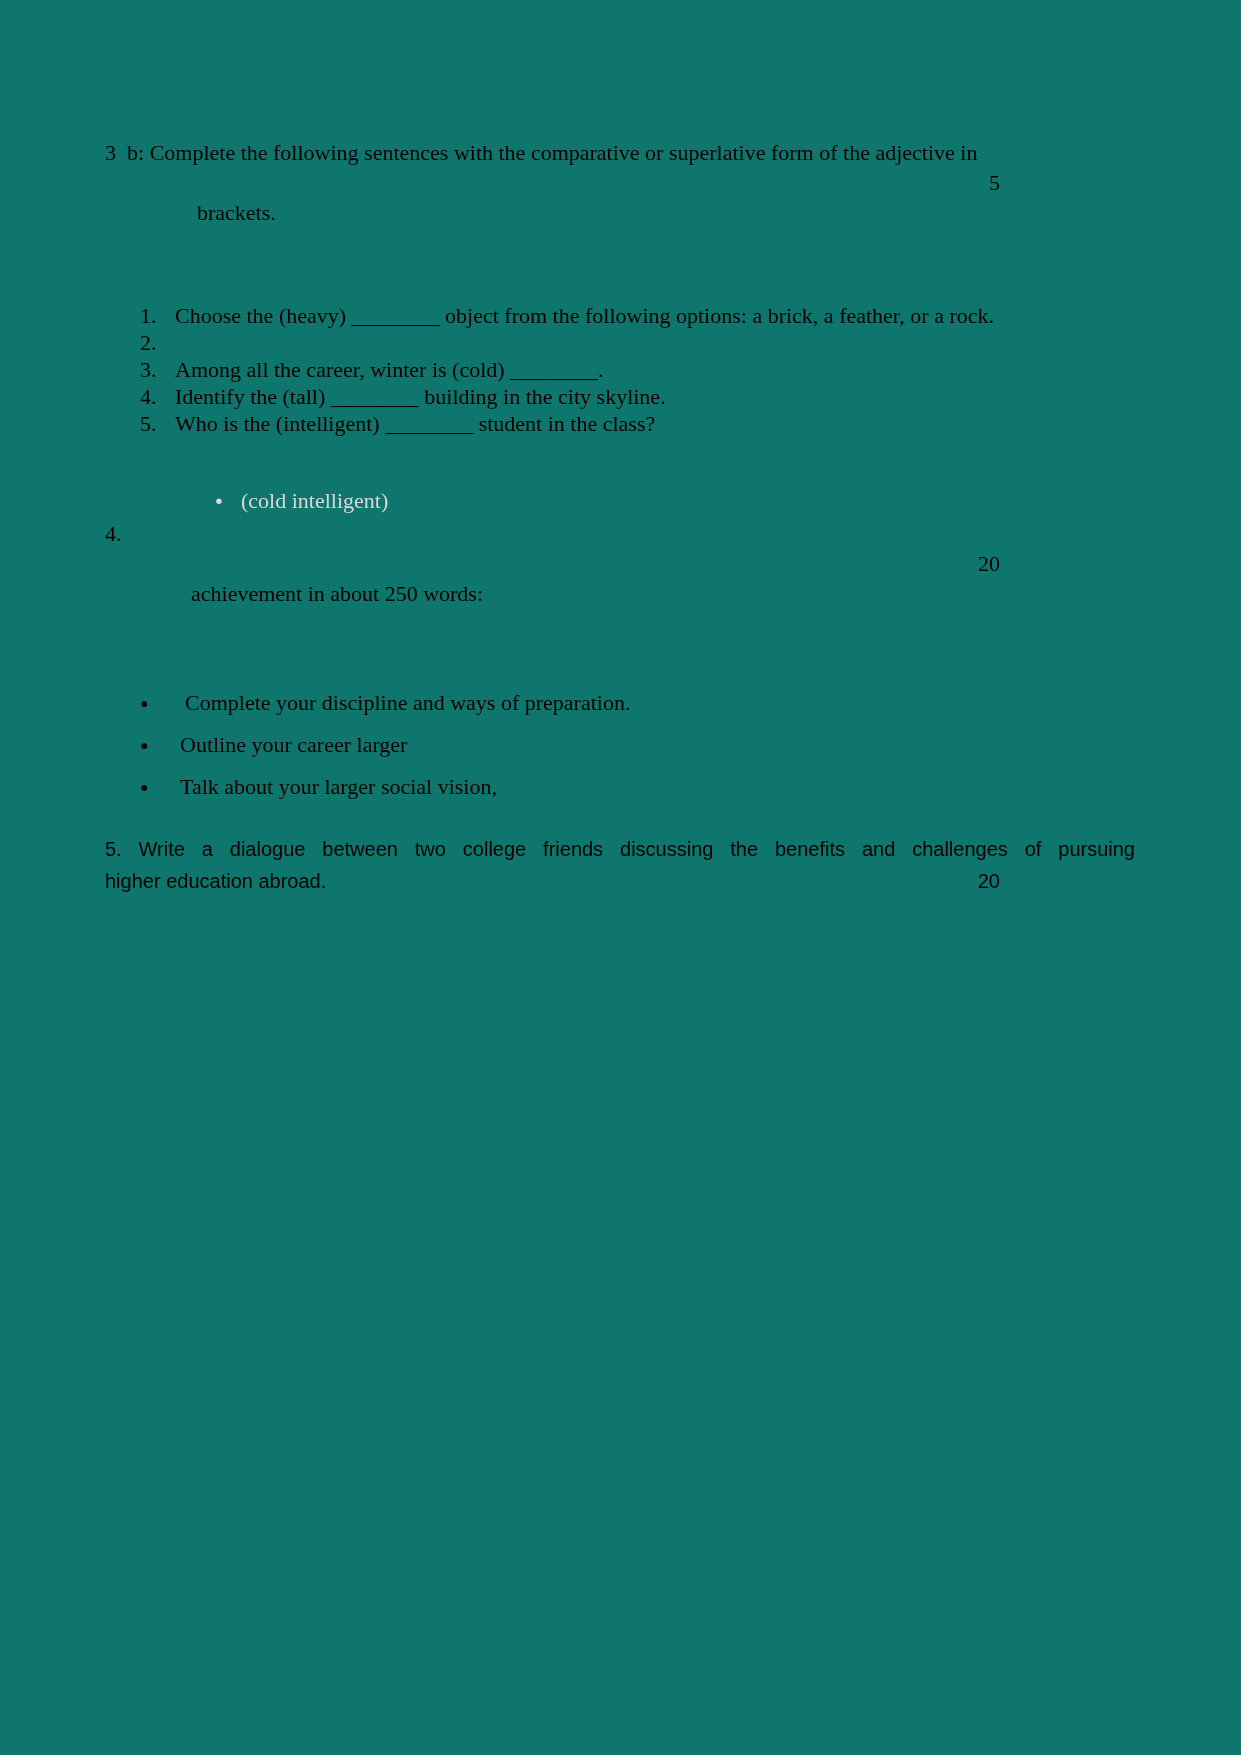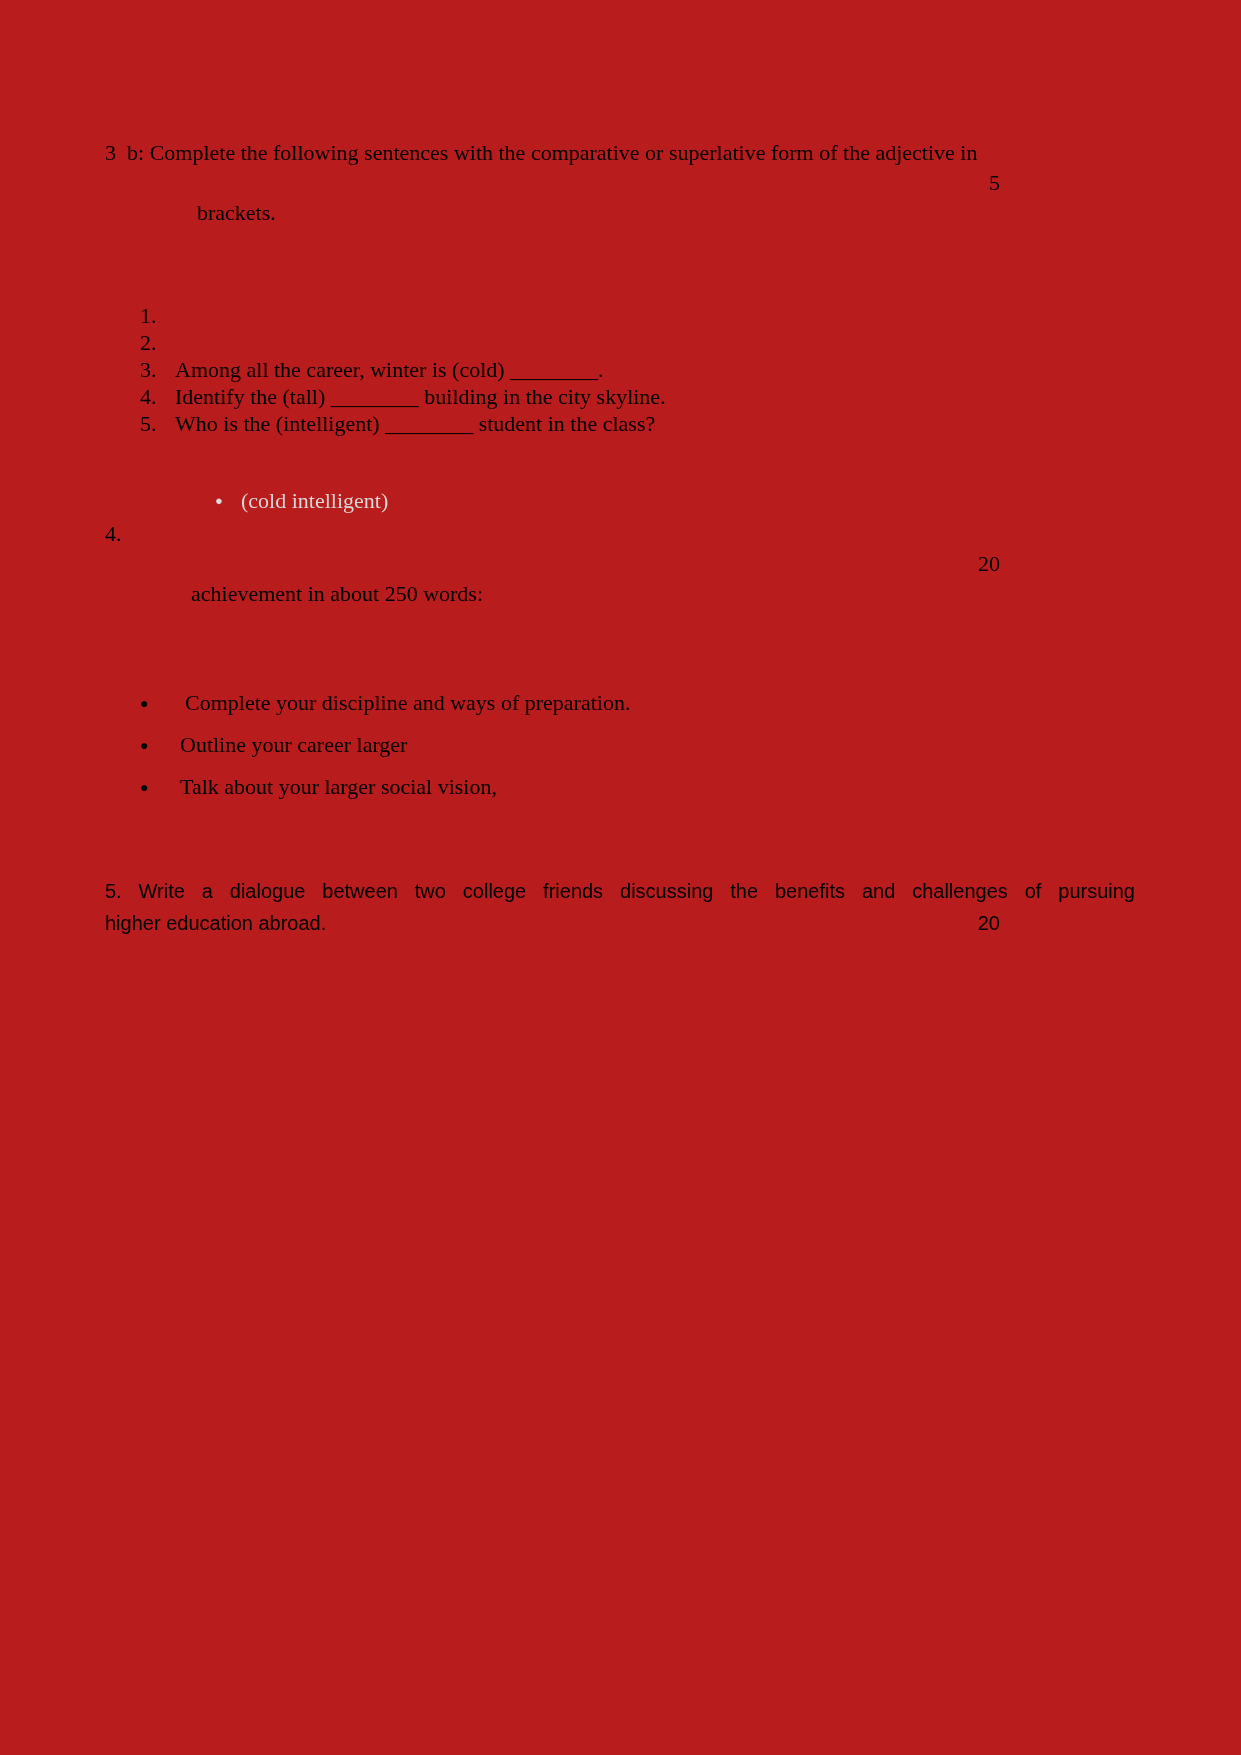--- a/index.html
+++ b/index.html
@@ -9,21 +9,21 @@
     height: 1755px;
     font-family: "Liberation Serif", serif;
     color: #000000;
     position: relative;
   }
   .page {
     position: relative;
     width: 1241px;
     height: 1755px;
     padding: 138px 106px 0 105px;
-    background: #b91c1c;
+    background: #0f766e;
     overflow: hidden;
   }
   .content { width: 1030px; position: relative; }
 
   .line {
     position: relative;
     font-size: 22px;
     line-height: 30px;
     white-space: pre;
   }
@@ -76,21 +76,21 @@
     line-height: 27px;
     padding-left: 35px;
     white-space: pre;
   }
   .blist .brow + .brow { margin-top: 12px; }
   .blist .bullet { font-size: 14px; width: 40px; flex: none; position: relative; top: -2px; }
   .blist .brow:first-child .btext { padding-left: 5px; }
 
   
   .q5 {
-    margin-top: 72px;
+    margin-top: 30px;
     font-family: "Liberation Sans", sans-serif;
     font-size: 20px;
     line-height: 32px;
     width: 1030px;
   }
   .q5 .jline1 {
     text-align: justify;
     text-align-last: justify;
     white-space: normal;
   }
@@ -107,20 +107,21 @@
       <div class="line"><span>3  b:</span><span> Complete the following sentences with the comparative or superlative form of the adjective in</span></div>
       <div class="line q3b-line2">
         <span>brackets.</span>
         <span class="marks">5</span>
       </div>
     </div>
 
     <div class="olist">
       <div class="row">
         <span class="num">1.</span>
+        <span>Choose the (heavy) ________ object from the following options: a brick, a feather, or a rock.</span>
       </div>
       <div class="row">
         <span class="num">2.</span>
       </div>
       <div class="row">
         <span class="num">3.</span>
         <span>Among all the career, winter is (cold) ________.</span>
       </div>
       <div class="row">
         <span class="num">4.</span>

